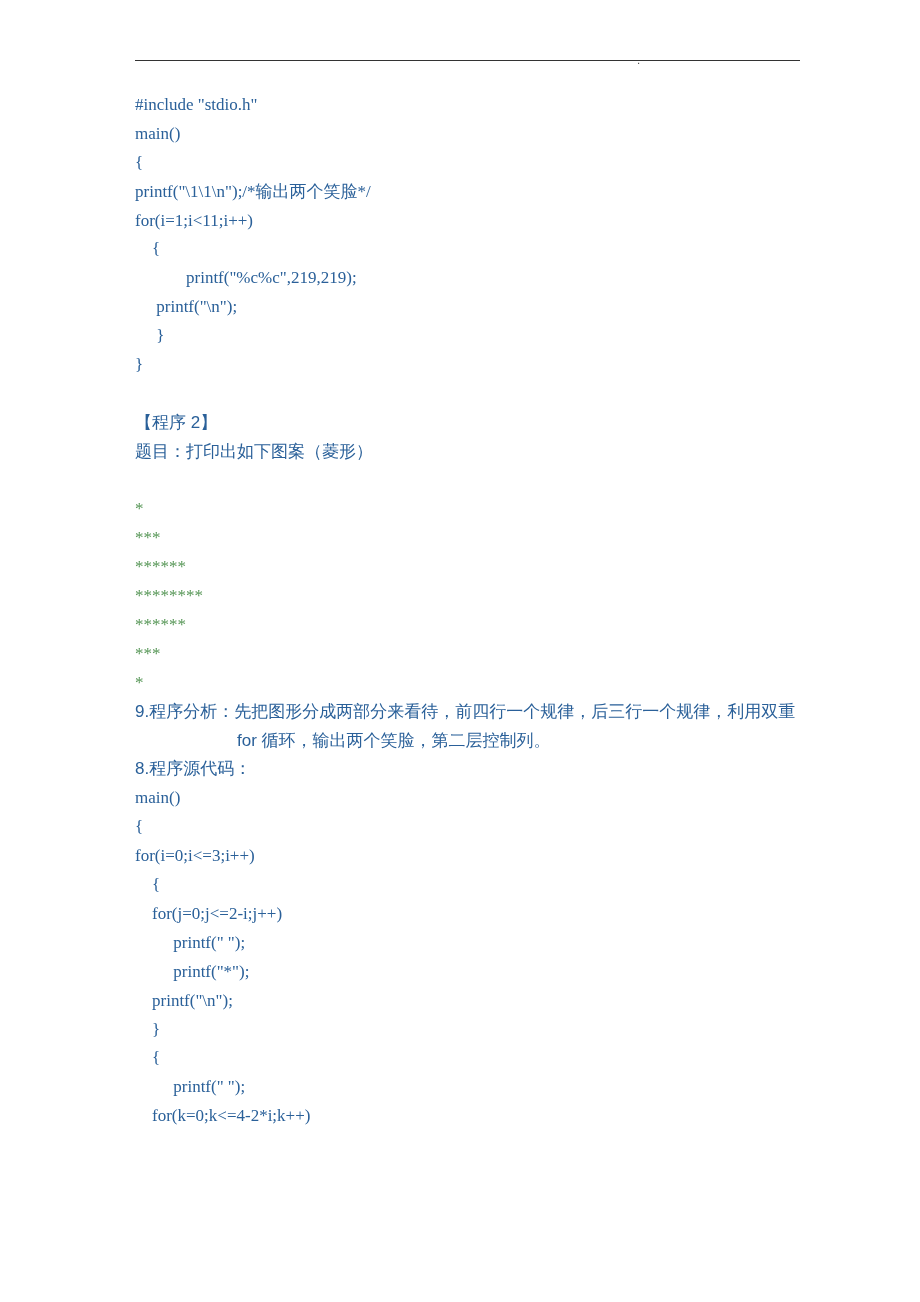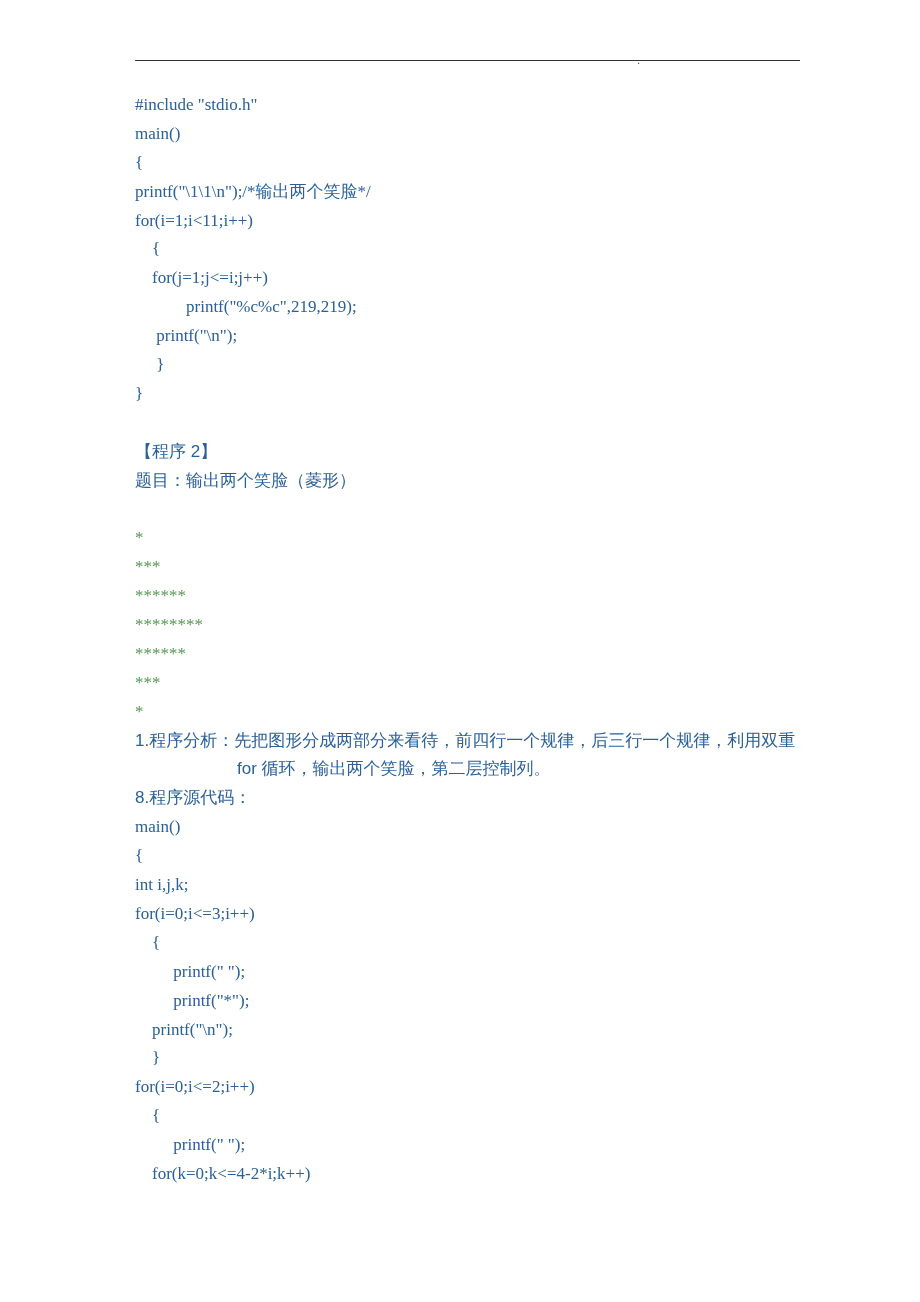--- a/index.html
+++ b/index.html
@@ -17,50 +17,48 @@
 <div class="page">
   <span class="dot">.</span>
   <hr class="hr-top">
 
   <p class="code blue">#include "stdio.h"</p>
   <p class="code blue">main()</p>
   <p class="code blue">{</p>
   <p class="code blue">printf("\1\1\n");/*输出两个笑脸*/</p>
   <p class="code blue">for(i=1;i&lt;11;i++)</p>
   <p class="code blue">　{</p>
-  <p class="code blue">　for(j=1;j&lt;=i;j++)</p>
   <p class="code blue">　　　printf("%c%c",219,219);</p>
   <p class="code blue">　 printf("\n");</p>
   <p class="code blue">　 }</p>
   <p class="code blue">}</p>
 
   <p>&nbsp;</p>
   <p class="blue">【程序 2】</p>
-  <p class="blue">题目：输出两个笑脸（菱形）</p>
+  <p class="blue">题目：打印出如下图案（菱形）</p>
   <p>&nbsp;</p>
 
   <p class="code green">*</p>
   <p class="code green">***</p>
   <p class="code green">******</p>
   <p class="code green">********</p>
   <p class="code green">******</p>
   <p class="code green">***</p>
   <p class="code green">*</p>
 
-  <p class="blue">1.程序分析：先把图形分成两部分来看待，前四行一个规律，后三行一个规律，利用双重</p>
+  <p class="blue">9.程序分析：先把图形分成两部分来看待，前四行一个规律，后三行一个规律，利用双重</p>
   <p class="blue">　　　　　　for 循环，输出两个笑脸，第二层控制列。</p>
   <p class="blue">8.程序源代码：</p>
 
   <p class="code blue">main()</p>
   <p class="code blue">{</p>
-  <p class="code blue">int i,j,k;</p>
   <p class="code blue">for(i=0;i&lt;=3;i++)</p>
   <p class="code blue">　{</p>
+  <p class="code blue">　for(j=0;j&lt;=2-i;j++)</p>
   <p class="code blue">　　 printf(" ");</p>
   <p class="code blue">　　 printf("*");</p>
   <p class="code blue">　printf("\n");</p>
   <p class="code blue">　}</p>
-  <p class="code blue">for(i=0;i&lt;=2;i++)</p>
   <p class="code blue">　{</p>
   <p class="code blue">　　 printf(" ");</p>
   <p class="code blue">　for(k=0;k&lt;=4-2*i;k++)</p>
 
 </div>
 
 </body></html>

